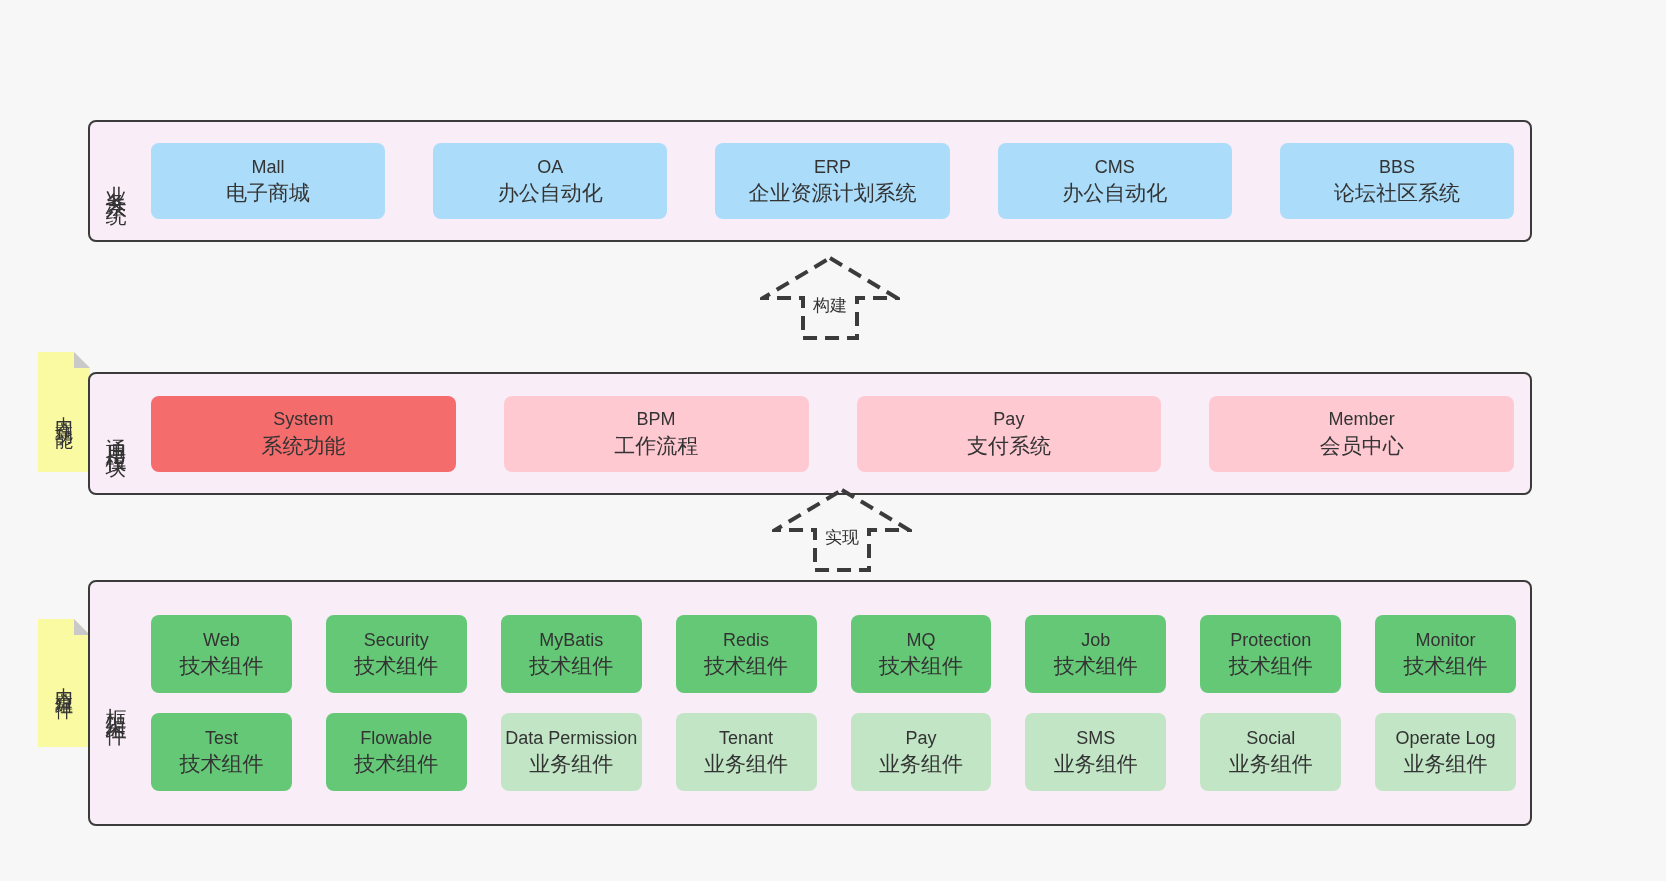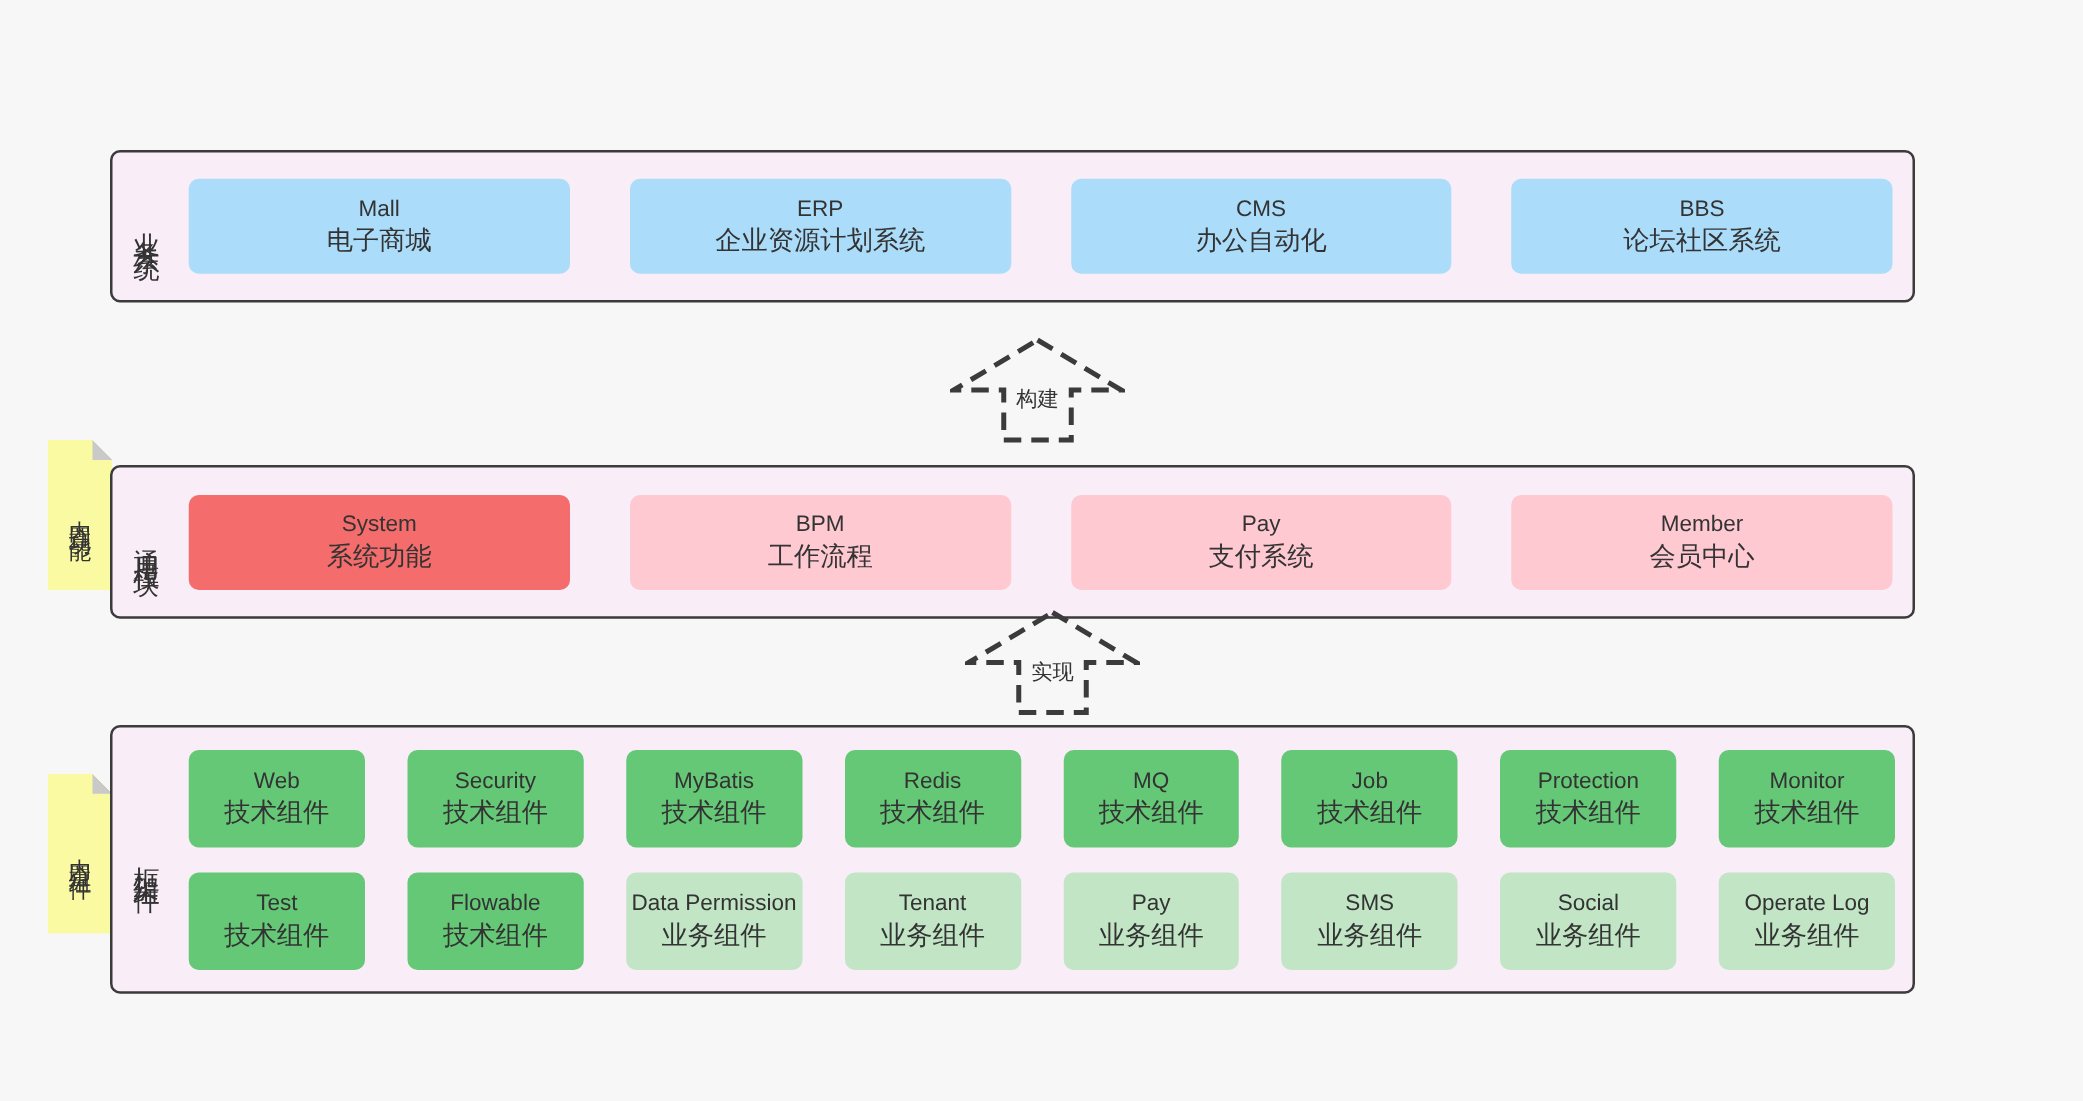--- a/index.html
+++ b/index.html
@@ -29,21 +29,21 @@
     left:88px;
     width:1444px;
     background:var(--panel-bg);
     border:2px solid var(--panel-border);
     border-radius:8px;
     display:flex;
     align-items:center;
   }
   .layer-top{top:120px;height:122px;}
   .layer-mid{top:348px;height:123px;margin-top:24px;}
-  .layer-bottom{top:580px;height:215px;}
+  .layer-bottom{top:580px;height:246px;}
   .vlabel{
     writing-mode:vertical-lr;
     text-orientation:upright;
     font-size:21px;
     letter-spacing:6px;
     line-height:1;
     margin-left:16px;
     flex:0 0 auto;
     color:var(--text);
     white-space:nowrap;
@@ -107,21 +107,21 @@
     font-size:18px;
     letter-spacing:5px;
     line-height:1;
     color:var(--text);
   }
   .arrow{
     position:absolute;
     width:140px;
     height:86px;
   }
-  .arrow-build{left:760px;top:269px;}
+  .arrow-build{left:760px;top:255px;}
   .arrow-implement{left:772px;top:487px;}
   .arrow svg{display:block;width:100%;height:100%;}
   .arrow-label{
     position:absolute;
     top:38px;
     left:50%;
     transform:translateX(-50%);
     background:var(--page-bg);
     font-size:17px;
     padding:1px 3px;
@@ -133,20 +133,24 @@
 <body>
 
 <div class="layer layer-top">
   <div class="vlabel">业务系统</div>
   <div class="boxes">
       <div class="box t-blue">
         <div class="box-name">Mall</div>
         <div class="box-sub">电子商城</div>
       </div>
       <div class="box t-blue">
+        <div class="box-name">OA</div>
+        <div class="box-sub">办公自动化</div>
+      </div>
+      <div class="box t-blue">
         <div class="box-name">ERP</div>
         <div class="box-sub">企业资源计划系统</div>
       </div>
       <div class="box t-blue">
         <div class="box-name">CMS</div>
         <div class="box-sub">办公自动化</div>
       </div>
       <div class="box t-blue">
         <div class="box-name">BBS</div>
         <div class="box-sub">论坛社区系统</div>

